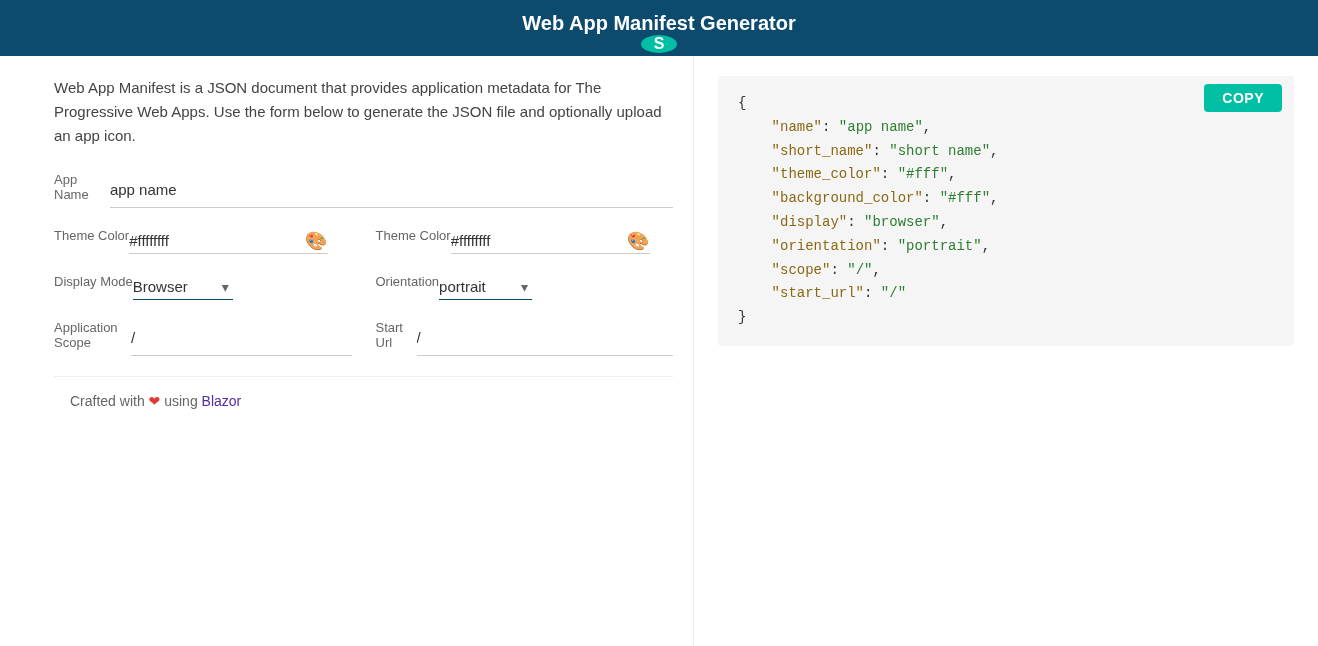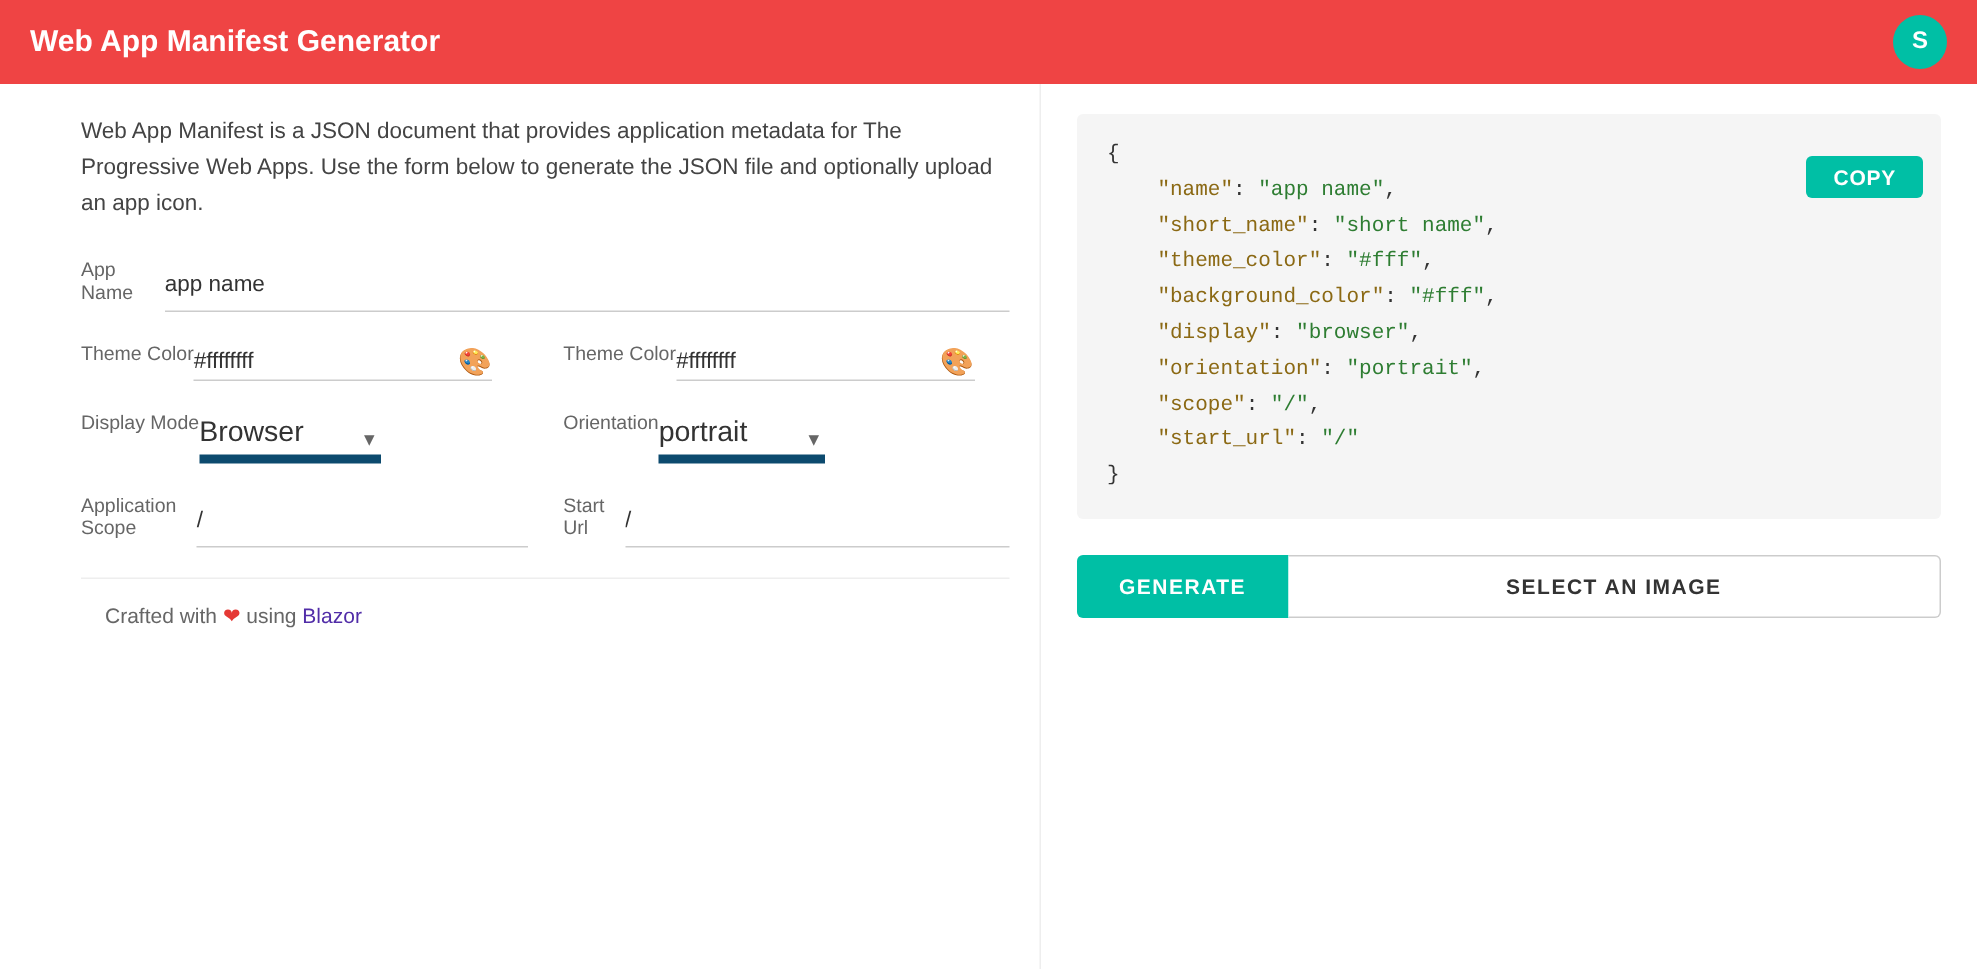--- a/index.html
+++ b/index.html
@@ -1,26 +1,27 @@
 <!DOCTYPE html>
 <html><head>
   <meta charset="utf-8">
   <style>
     * { box-sizing: border-box; margin: 0; padding: 0; }
     body { font-family: Arial, sans-serif; background: #fff; color: #333; }
 
     
     .header {
-      background-color: #ef4444;
+      background-color: #0c4a6e;
       color: #fff;
       padding: 12px 20px;
       display: flex;
       align-items: center;
       justify-content: space-between;
       height: 56px;
+      flex-direction: column;
     }
     .header-title {
       font-size: 20px;
       font-weight: bold;
     }
     .avatar {
       width: 36px;
       height: 36px;
       border-radius: 50%;
       background-color: #00bfa5;
@@ -92,23 +93,23 @@
       color: #999;
     }
 
     
     .form-select-wrapper {
       position: relative;
     }
     .form-select {
       width: 100%;
       border: none;
-      border-bottom: 6px solid #0c4a6e;
+      border-bottom: 1px solid #0c4a6e;
       padding: 4px 24px 4px 0;
-      font-size: 19px;
+      font-size: 15px;
       outline: none;
       background: transparent;
       appearance: none;
       cursor: pointer;
       color: #333;
     }
     .select-arrow {
       position: absolute;
       right: 4px;
       top: 50%;
@@ -149,21 +150,21 @@
       border-radius: 4px;
       padding: 16px 20px;
       font-family: 'Courier New', monospace;
       font-size: 14px;
       position: relative;
       margin-bottom: 24px;
       line-height: 1.7;
     }
     .copy-button {
       position: absolute;
-      top: 28px;
+      top: 8px;
       right: 12px;
       background: #00bfa5;
       color: #fff;
       border: none;
       padding: 6px 18px;
       font-size: 14px;
       font-weight: bold;
       border-radius: 4px;
       cursor: pointer;
       letter-spacing: 0.5px;
@@ -309,20 +310,16 @@
         <span class="json-key">&nbsp;&nbsp;&nbsp;&nbsp;"background_color"</span><span>: </span><span class="json-string">"#fff"</span><span>,</span><br>
         <span class="json-key">&nbsp;&nbsp;&nbsp;&nbsp;"display"</span><span>: </span><span class="json-string">"browser"</span><span>,</span><br>
         <span class="json-key">&nbsp;&nbsp;&nbsp;&nbsp;"orientation"</span><span>: </span><span class="json-string">"portrait"</span><span>,</span><br>
         <span class="json-key">&nbsp;&nbsp;&nbsp;&nbsp;"scope"</span><span>: </span><span class="json-string">"/"</span><span>,</span><br>
         <span class="json-key">&nbsp;&nbsp;&nbsp;&nbsp;"start_url"</span><span>: </span><span class="json-string">"/"</span><br>
         <span class="json-brace">}</span>
       </div>
     </div>
 
     <div class="generate-section">
-      <div class="generate-buttons">
-        <button class="btn-generate">GENERATE</button>
-        <button class="btn-select">SELECT AN IMAGE</button>
-      </div>
     </div>
   </div>
 
 </div>
 
 </body></html>

